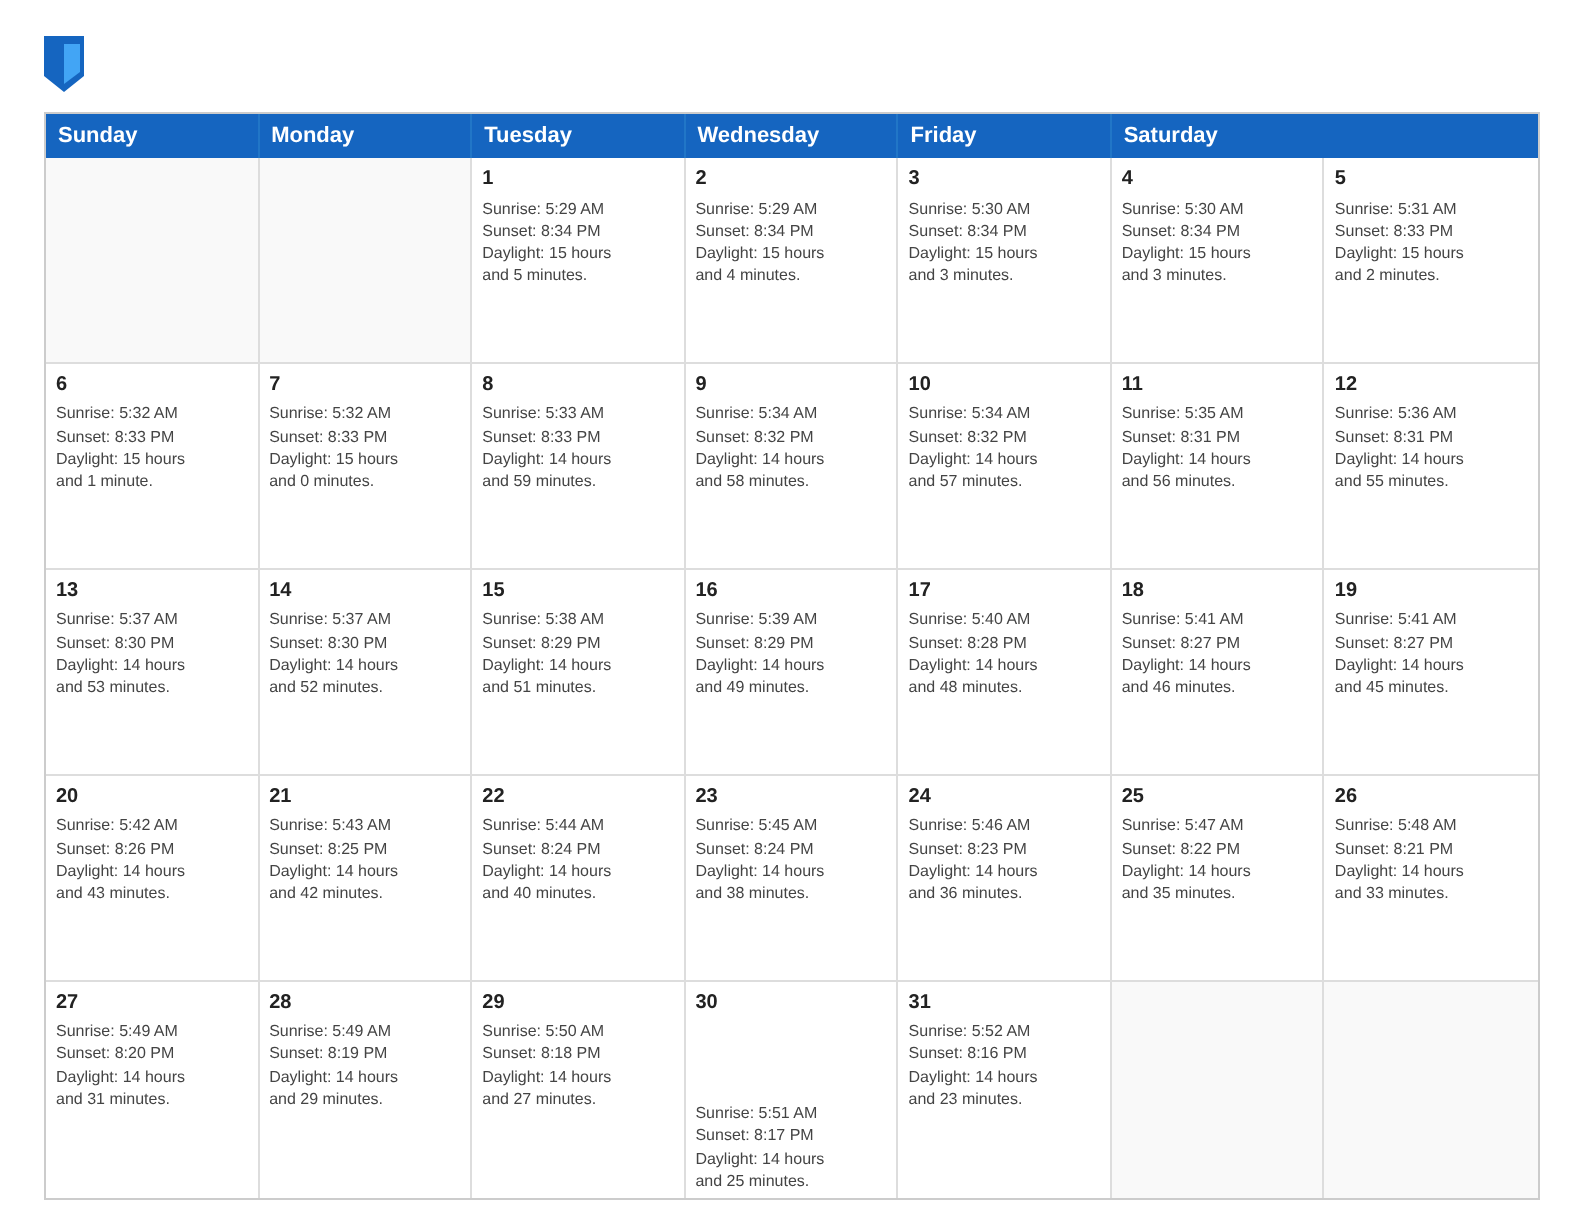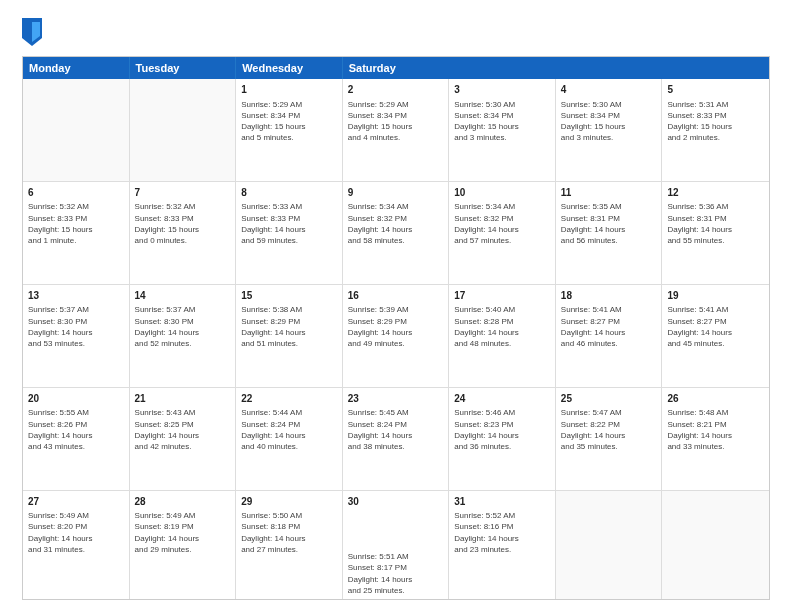--- a/index.html
+++ b/index.html
@@ -132,23 +132,25 @@
       </div>
     </div>
     <div class="title-block">
       <div class="main-title"></div>
       <div class="subtitle"></div>
     </div>
   </div>
 
   <div class="calendar">
     <div class="cal-header">
+    <div class="cal-header-cell">Sunday</div>
         <div class="cal-header-cell">Monday</div>
         <div class="cal-header-cell">Tuesday</div>
         <div class="cal-header-cell">Wednesday</div>
+        <div class="cal-header-cell">Friday</div>
         <div class="cal-header-cell">Saturday</div>
       </div>
     <div class="cal-body">
     <div class="cal-row">
           <div class="cal-cell empty"></div>
           <div class="cal-cell empty"></div>
           <div class="cal-cell">
             <span class="day-number">1</span>
             <div class="info" style="white-space: pre-line;">Sunrise: 5:29 AM
 Sunset: 8:34 PM
@@ -282,21 +284,21 @@
             <span class="day-number">19</span>
             <div class="info" style="white-space: pre-line;">Sunrise: 5:41 AM
 Sunset: 8:27 PM
 Daylight: 14 hours
 and 45 minutes.</div>
           </div>
         </div>
         <div class="cal-row">
           <div class="cal-cell">
             <span class="day-number">20</span>
-            <div class="info" style="white-space: pre-line;">Sunrise: 5:55 AM
+            <div class="info" style="white-space: pre-line;">Sunrise: 5:42 AM
 Sunset: 8:26 PM
 Daylight: 14 hours
 and 43 minutes.</div>
           </div>
           <div class="cal-cell">
             <span class="day-number">21</span>
             <div class="info" style="white-space: pre-line;">Sunrise: 5:43 AM
 Sunset: 8:25 PM
 Daylight: 14 hours
 and 42 minutes.</div>

